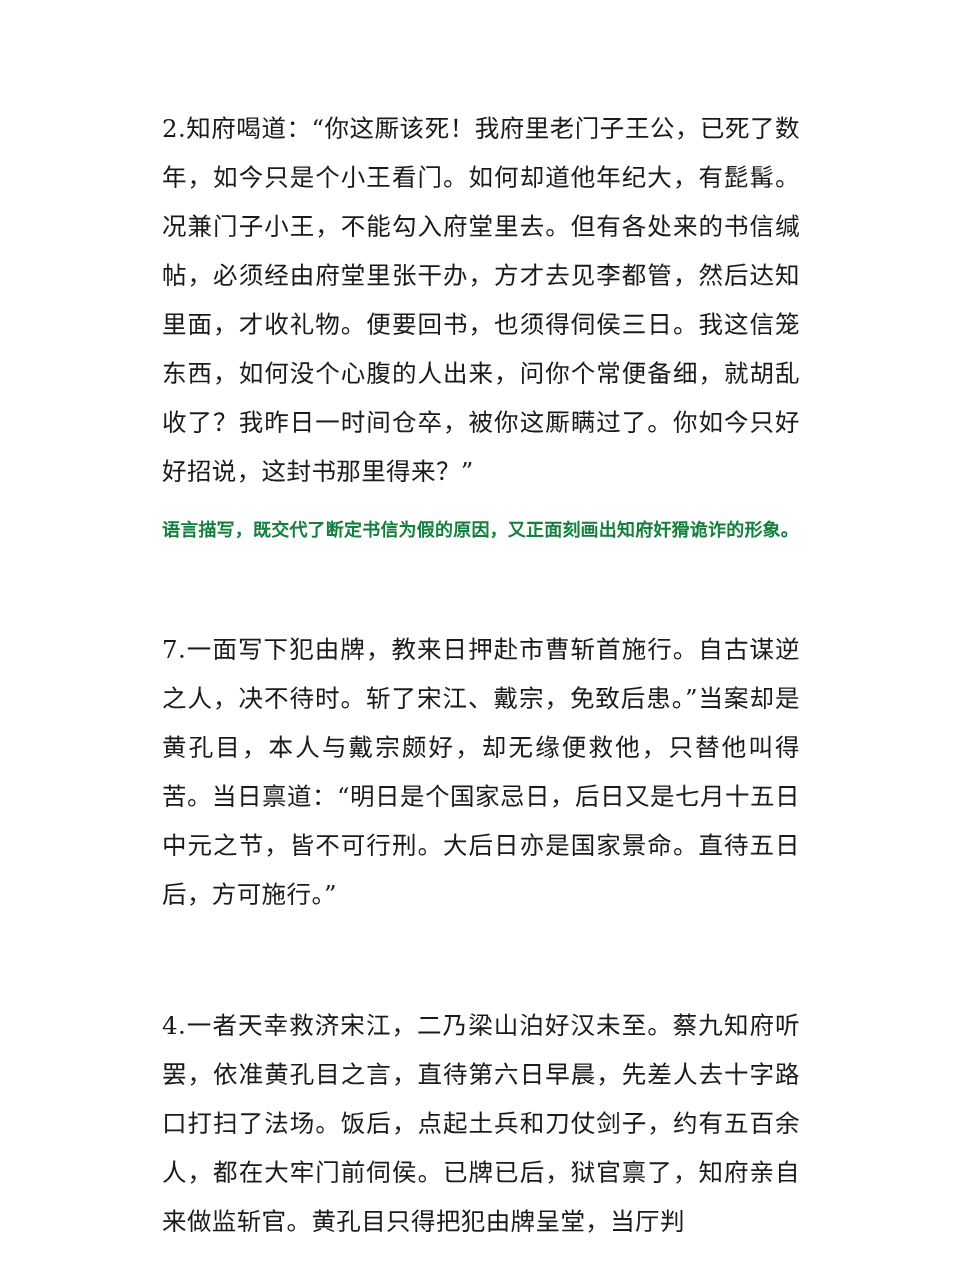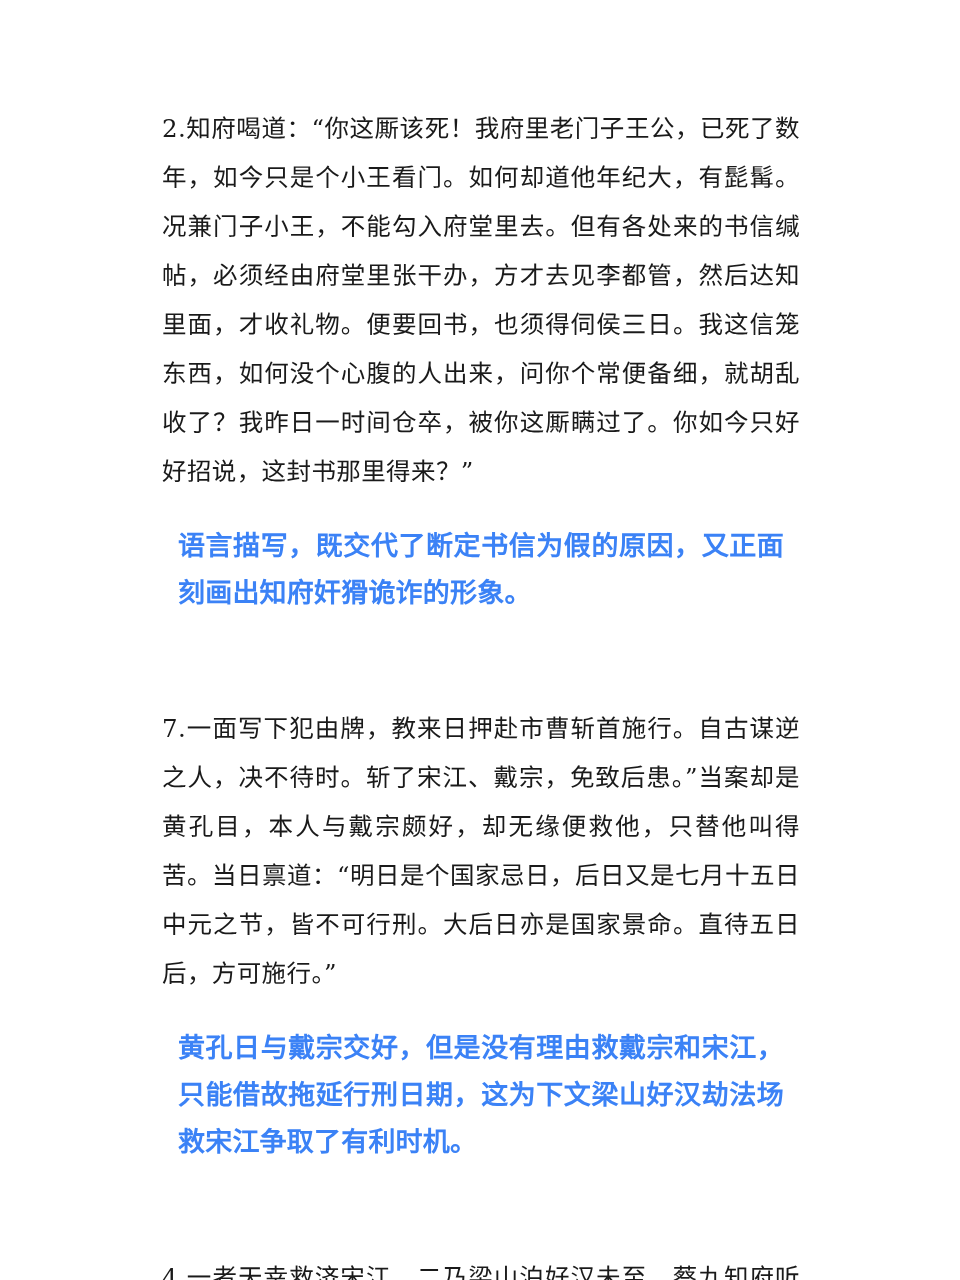--- a/index.html
+++ b/index.html
@@ -36,29 +36,29 @@
     letter-spacing: 0.4px;
     text-align: justify;
     text-justify: inter-character;
     font-weight: 400;
     font-family: "DejaVu Serif", "Liberation Serif", serif;
     margin: 0;
   }
 
   
   .annotation {
-    color: #3b82f6;
-    font-size: 27px;
+    color: #15803d;
+    font-size: 18px;
     line-height: 47px;
     letter-spacing: 0.2px;
     text-align: justify;
     text-justify: inter-character;
     font-weight: 700;
     font-family: "DejaVu Sans", "Liberation Sans", sans-serif;
-    margin: 16px;
+    margin: 0;
   }
 
   
   .gap-annotation { height: 10px; }
   .gap-section    { height: 72px; }
 </style>
 </head>
 <body>
 
 <div id="page">
@@ -67,21 +67,20 @@
     <p class="passage">2.知府喝道：“你这厮该死！我府里老门子王公，已死了数年，如今只是个小王看门。如何却道他年纪大，有髭髯。况兼门子小王，不能勾入府堂里去。但有各处来的书信缄帖，必须经由府堂里张干办，方才去见李都管，然后达知里面，才收礼物。便要回书，也须得伺侯三日。我这信笼东西，如何没个心腹的人出来，问你个常便备细，就胡乱收了？我昨日一时间仓卒，被你这厮瞒过了。你如今只好好招说，这封书那里得来？”</p>
     <div class="gap-annotation"></div>
     <p class="annotation">语言描写，既交代了断定书信为假的原因，又正面刻画出知府奸猾诡诈的形象。</p>
   </div>
 
   <div class="gap-section"></div>
 
   <div class="block">
     <p class="passage">7.一面写下犯由牌，教来日押赴市曹斩首施行。自古谋逆之人，决不待时。斩了宋江、戴宗，免致后患。”当案却是黄孔目，本人与戴宗颇好，却无缘便救他，只替他叫得苦。当日禀道：“明日是个国家忌日，后日又是七月十五日中元之节，皆不可行刑。大后日亦是国家景命。直待五日后，方可施行。”</p>
     <div class="gap-annotation"></div>
-    <p class="annotation">黄孔日与戴宗交好，但是没有理由救戴宗和宋江，只能借故拖延行刑日期，这为下文梁山好汉劫法场救宋江争取了有利时机。</p>
   </div>
 
   <div class="gap-section"></div>
 
   <div class="block">
     <p class="passage">4.一者天幸救济宋江，二乃梁山泊好汉未至。蔡九知府听罢，依准黄孔目之言，直待第六日早晨，先差人去十字路口打扫了法场。饭后，点起土兵和刀仗剑子，约有五百余人，都在大牢门前伺侯。已牌已后，狱官禀了，知府亲自来做监斩官。黄孔目只得把犯由牌呈堂，当厅判</p>
   </div>
 
 </div>
 

